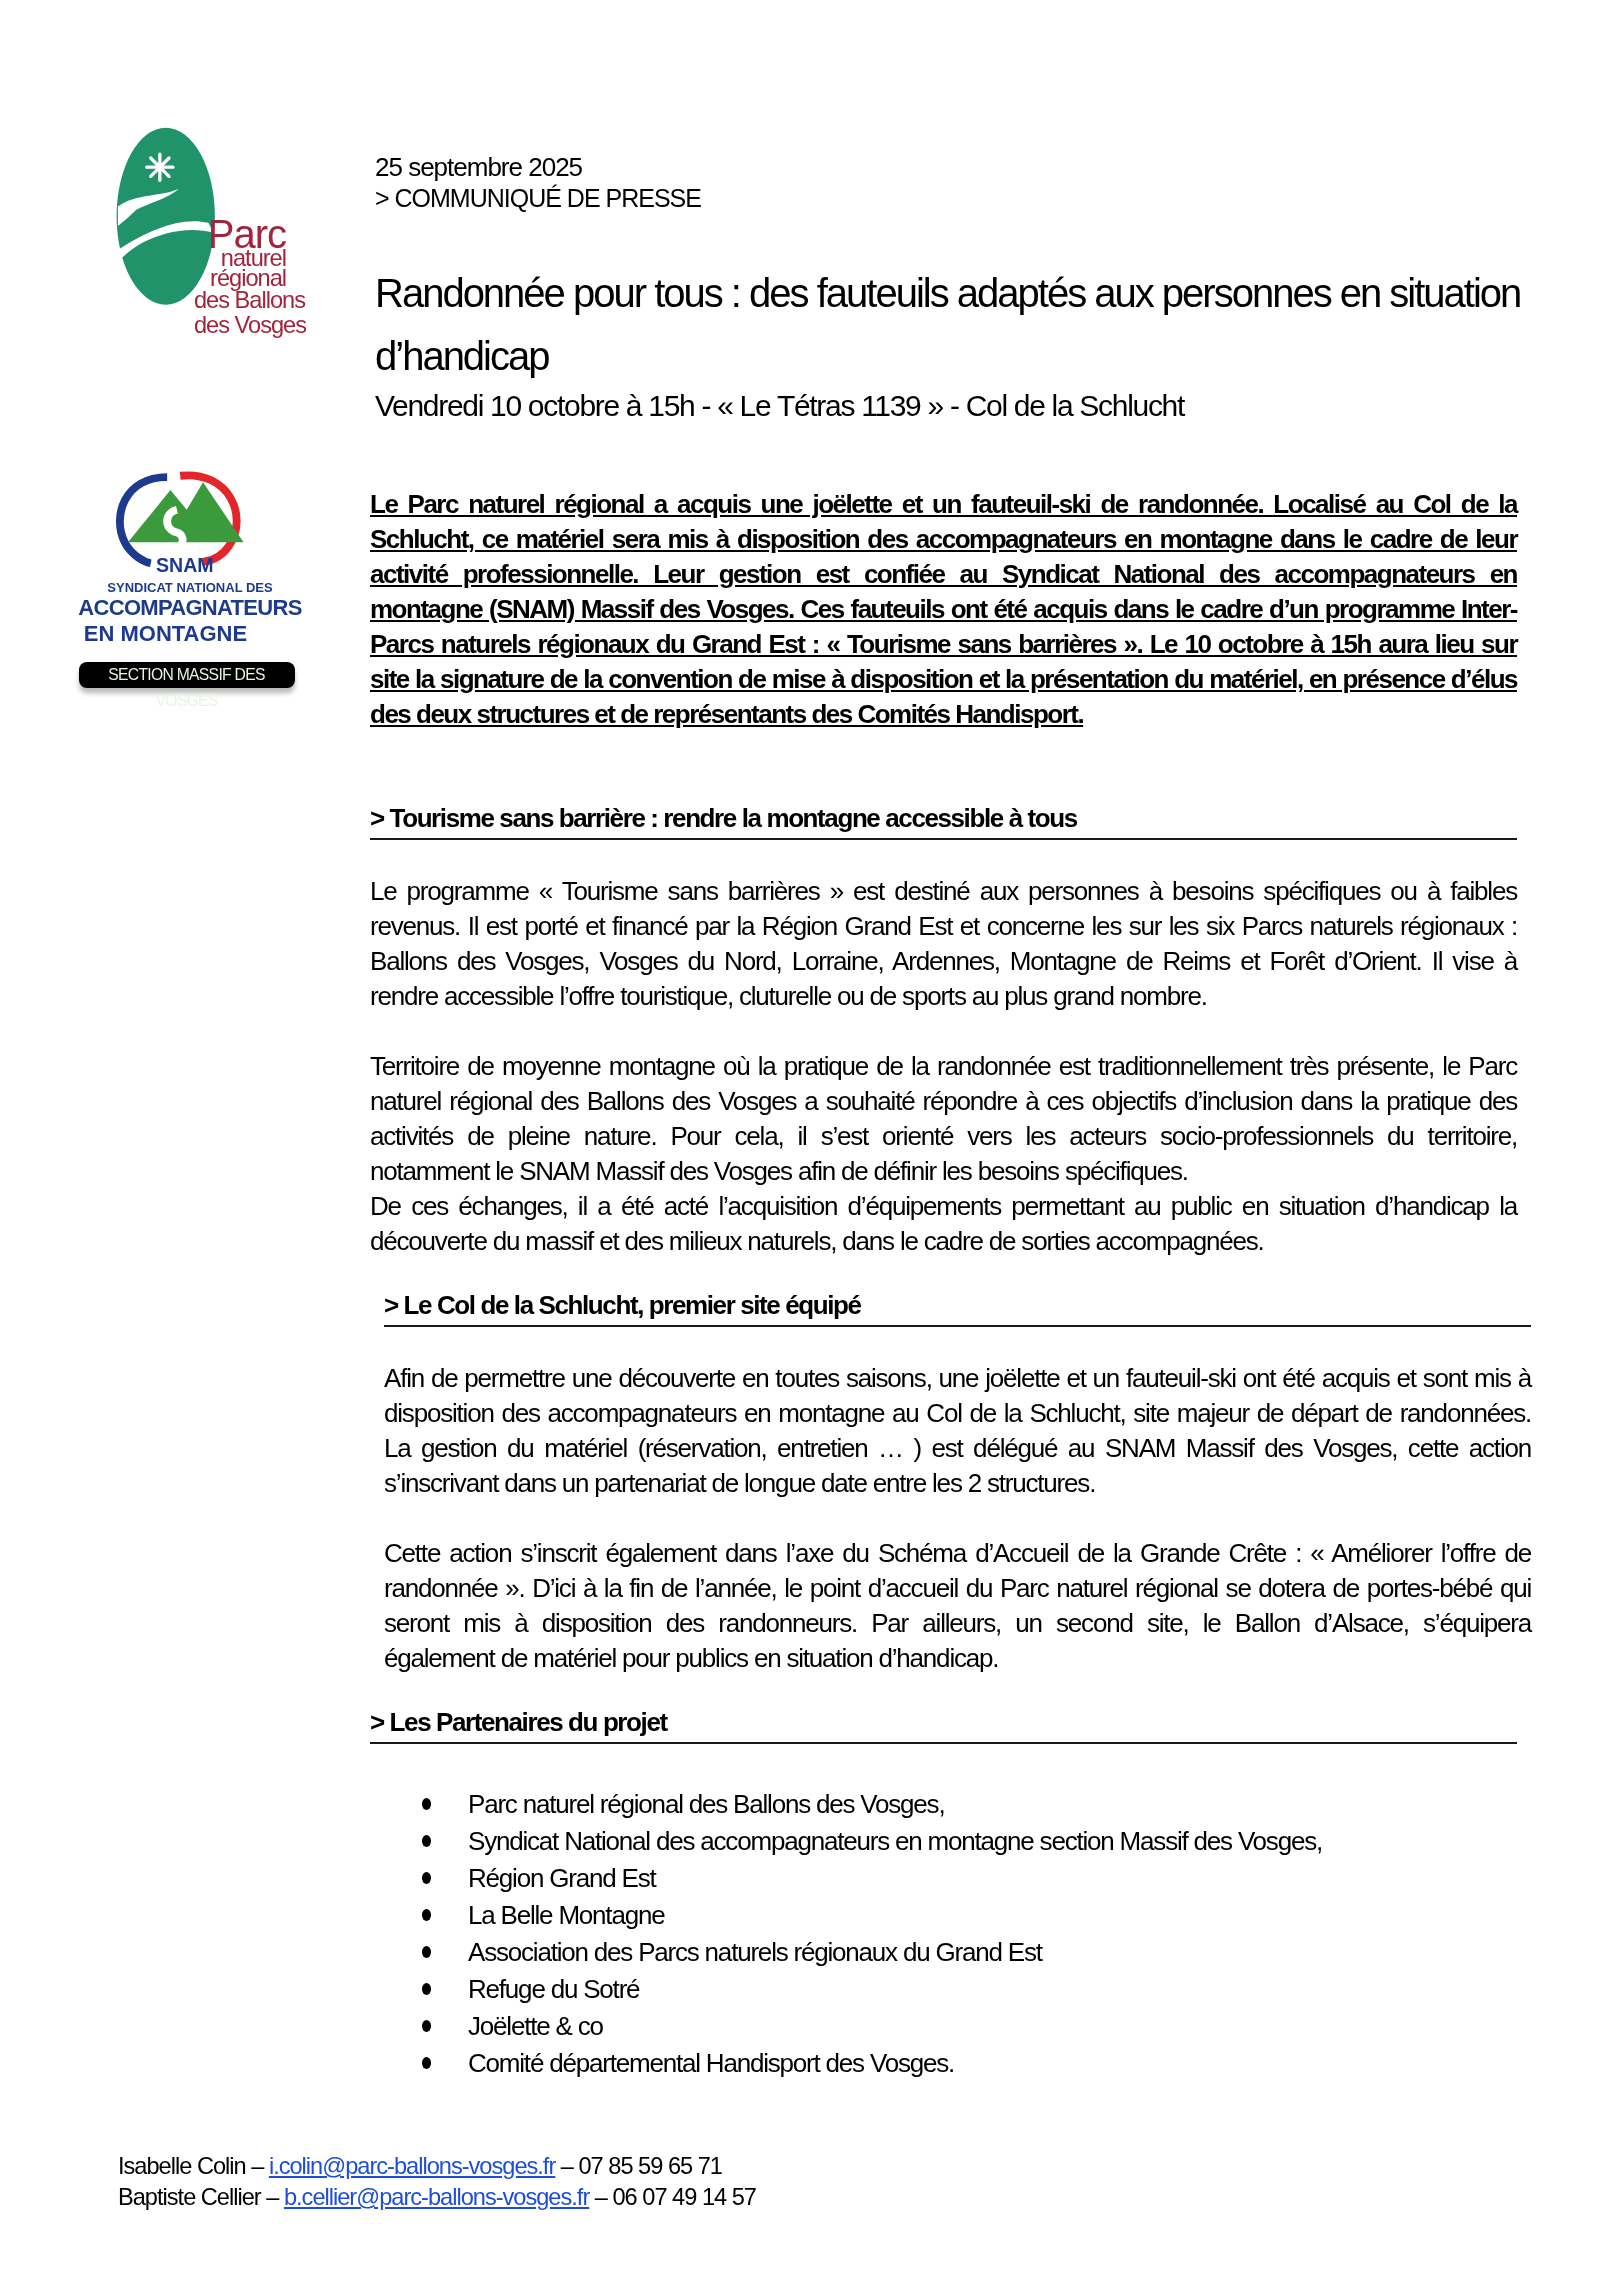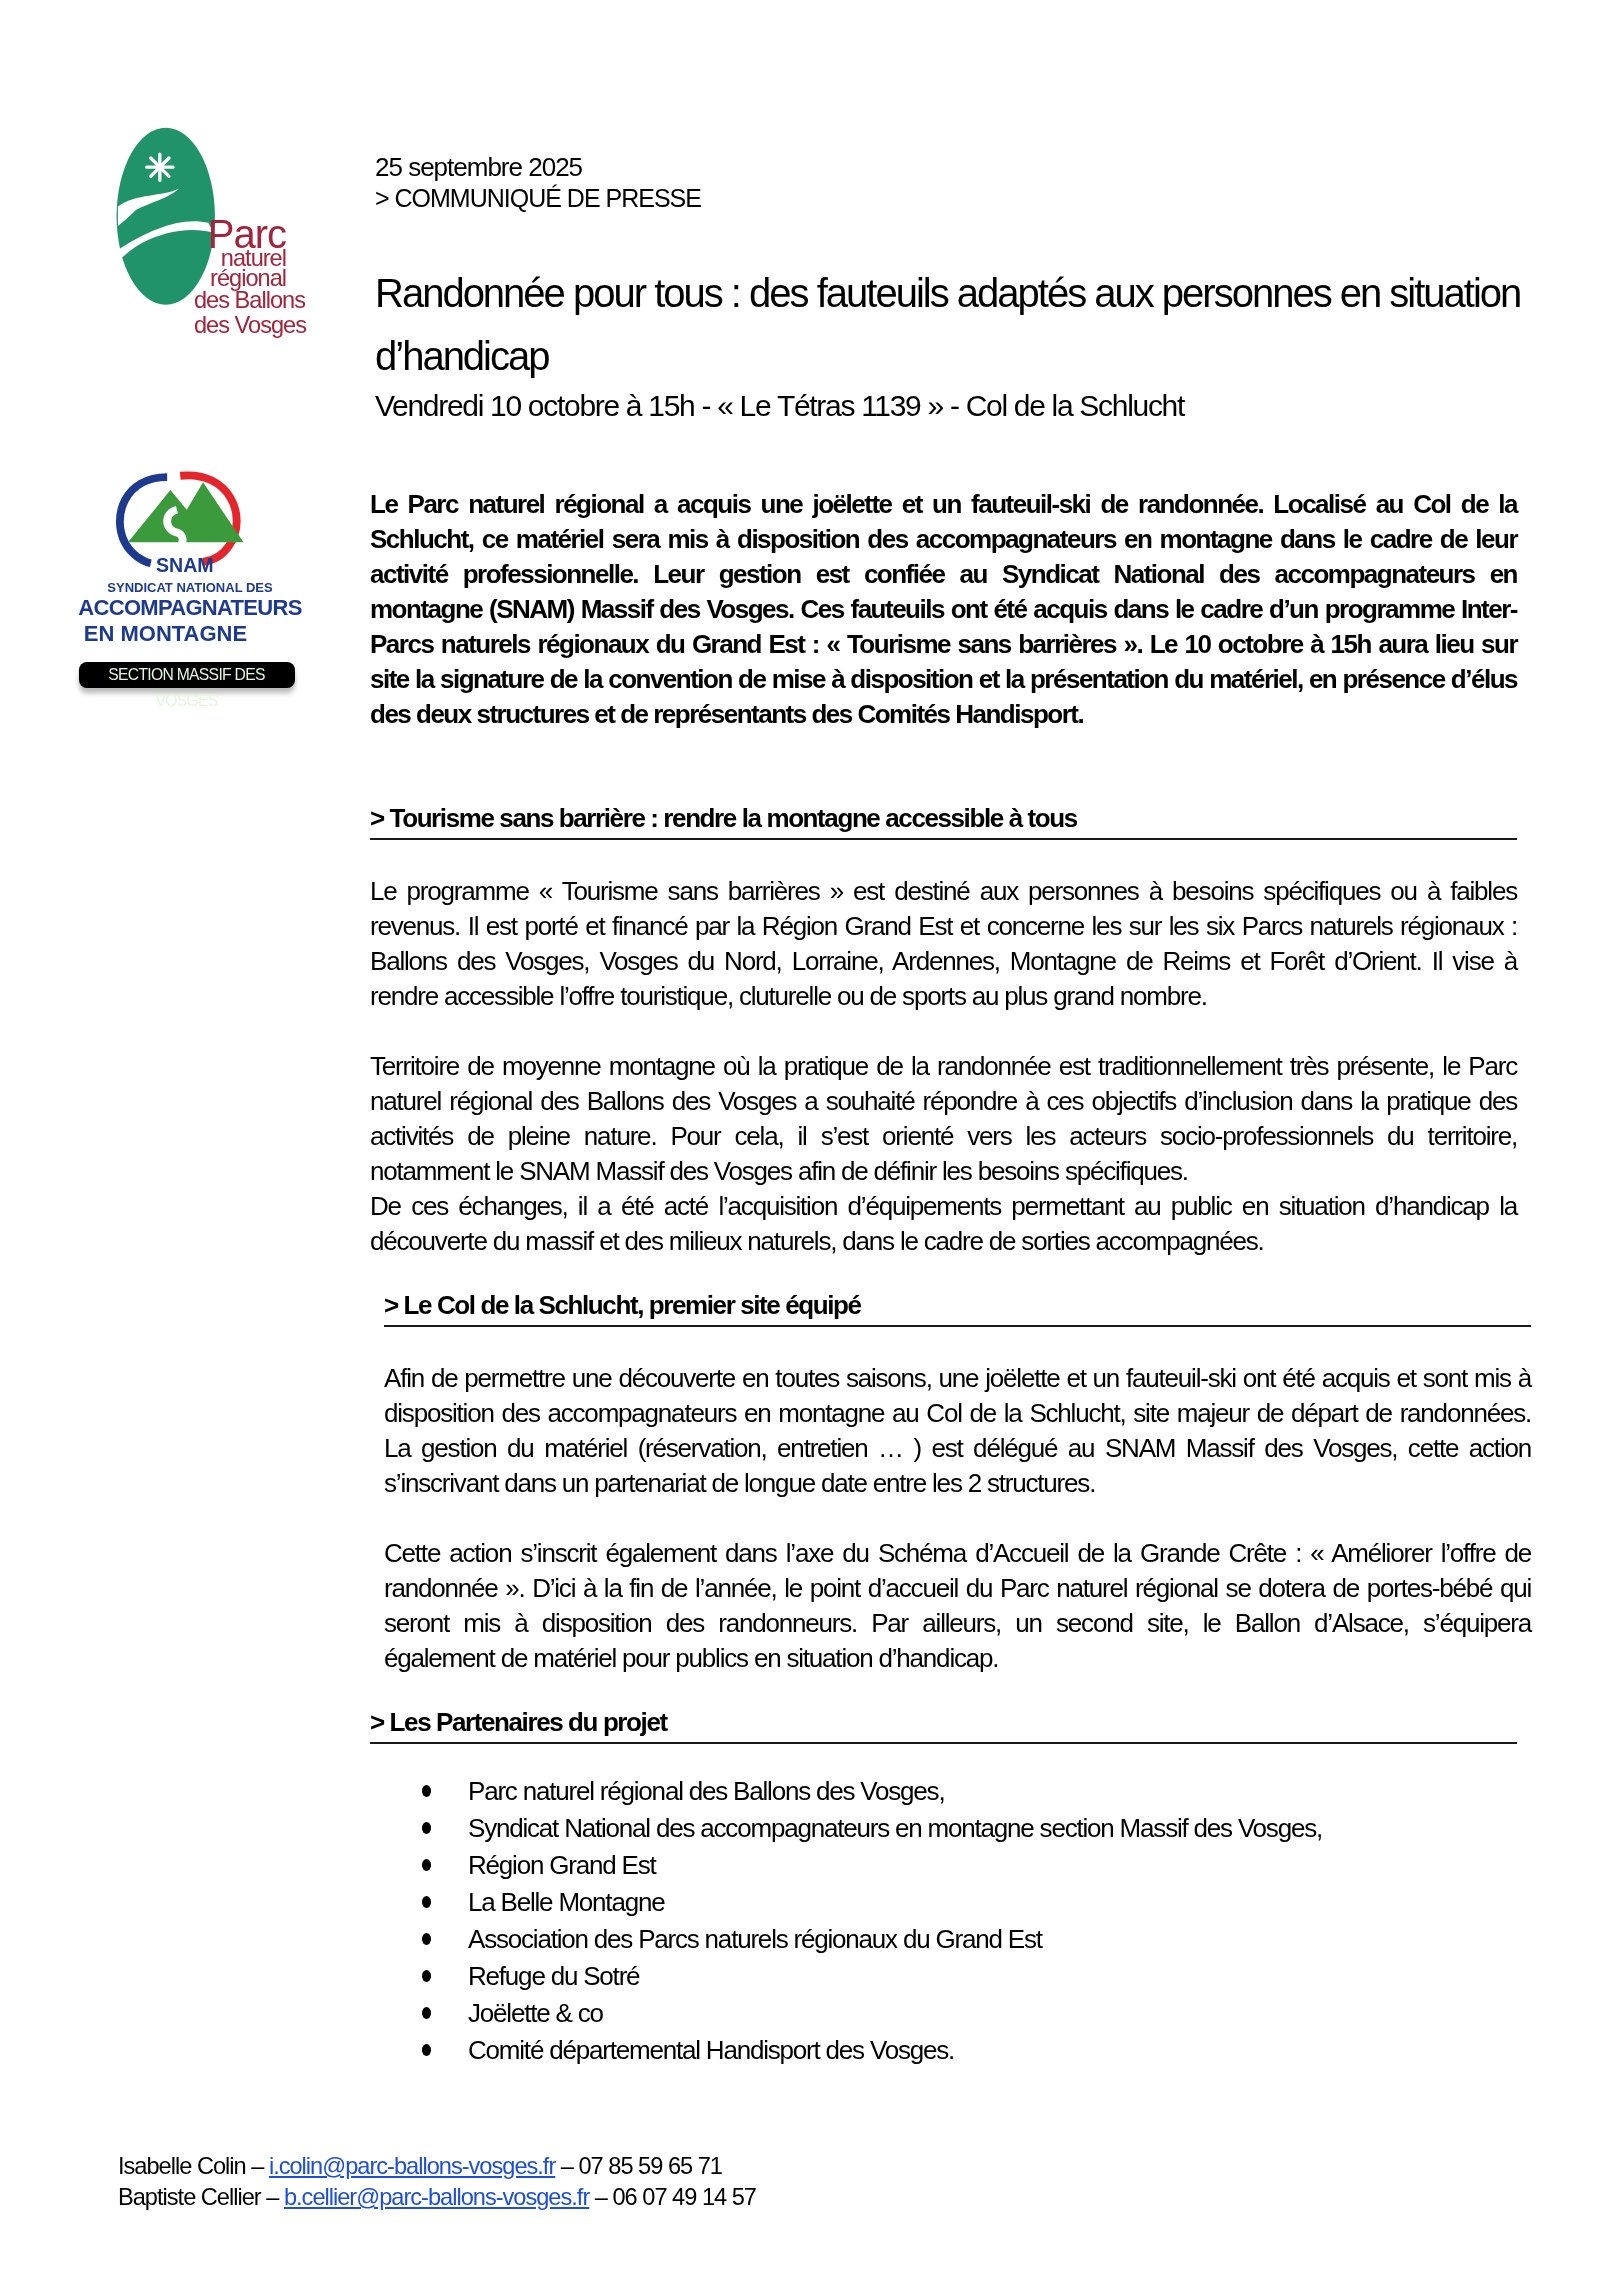--- a/index.html
+++ b/index.html
@@ -68,40 +68,40 @@
     <div style="font-size:22px;text-align:left;padding-left:11.8px;">EN MONTAGNE</div>
   </div>
   <div class="abs" style="left:6.5px;top:198px;width:216px;height:26px;background:#000000;color:#e6f5e0;border-radius:7.9px;font-size:15.7px;line-height:26px;text-align:center;box-shadow:0 5.2px 5.2px #bbb;letter-spacing:-0.7px;">SECTION MASSIF DES VOSGES</div>
 </div>
 
 <div class="abs date">25 septembre 2025</div>
 <div class="abs kicker">&gt; COMMUNIQUÉ DE PRESSE</div>
 <h1 class="abs title" style="margin:0;">Randonnée pour tous : des fauteuils adaptés aux personnes en situation d’handicap</h1>
 <div class="abs subtitle">Vendredi 10 octobre à 15h - « Le Tétras 1139 » - Col de la Schlucht</div>
 
-<div class="abs body" style="top:487px;">
+<div class="abs body" style="top:487px;text-decoration:underline;">
   <p class="p lead">Le Parc naturel régional a acquis une joëlette et un fauteuil-ski de randonnée. Localisé au Col de la Schlucht, ce matériel sera mis à disposition des accompagnateurs en montagne dans le cadre de leur activité professionnelle. Leur gestion est confiée au Syndicat National des accompagnateurs en montagne (SNAM) Massif des Vosges. Ces fauteuils ont été acquis dans le cadre d’un programme Inter-Parcs naturels régionaux du Grand Est : « Tourisme sans barrières ». Le 10 octobre à 15h aura lieu sur site la signature de la convention de mise à disposition et la présentation du matériel, en présence d’élus des deux structures et de représentants des Comités Handisport.</p>
 </div>
 
 <div class="abs body" style="top:803px;">
   <h2 class="h2">&gt; Tourisme sans barrière : rendre la montagne accessible à tous</h2>
   <p class="p" style="margin-top:34px;">Le programme « Tourisme sans barrières » est destiné aux personnes à besoins spécifiques ou à faibles revenus. Il est  porté et financé par la Région Grand Est et concerne les sur les six Parcs naturels régionaux : Ballons des Vosges, Vosges du Nord, Lorraine, Ardennes, Montagne de Reims et Forêt d’Orient. Il vise à rendre accessible l’offre touristique, cluturelle ou de sports au plus grand nombre.</p>
   <p class="p" style="margin-top:35px;">Territoire de moyenne montagne où la pratique de la randonnée est traditionnellement très présente, le Parc naturel régional des Ballons des Vosges a souhaité répondre à ces objectifs d’inclusion dans la pratique des activités de pleine nature. Pour cela, il s’est orienté vers les acteurs socio-professionnels du territoire, notamment le SNAM Massif des Vosges afin de définir les besoins spécifiques.</p>
   <p class="p">De ces échanges, il a été acté l’acquisition d’équipements permettant au public en situation d’handicap la découverte du massif et des milieux naturels, dans le cadre de sorties accompagnées.</p>
 </div>
 
 <div class="abs body" style="top:1290px;margin-left:14px;">
   <h2 class="h2">&gt; Le Col de la Schlucht, premier site équipé</h2>
   <p class="p" style="margin-top:34px;">Afin de permettre une découverte en toutes saisons, une joëlette et un fauteuil-ski ont été acquis et sont mis à disposition des accompagnateurs en montagne au Col de la Schlucht, site majeur de départ de randonnées. La gestion du matériel (réservation, entretien … ) est délégué au SNAM Massif des Vosges, cette action s’inscrivant dans un partenariat de longue date entre les 2 structures.</p>
   <p class="p" style="margin-top:35px;">Cette action s’inscrit également dans l’axe du Schéma d’Accueil de la Grande Crête : « Améliorer l’offre de randonnée ». D’ici à la fin de l’année, le point d’accueil du Parc naturel régional se dotera de portes-bébé qui seront mis à disposition des randonneurs. Par ailleurs, un second site, le Ballon d’Alsace, s’équipera également de matériel pour publics en situation d’handicap.</p>
 </div>
 
 <div class="abs body" style="top:1707px;">
   <h2 class="h2">&gt; Les Partenaires du projet</h2>
-  <ul class="partners" style="margin-top:29px;">
+  <ul class="partners" style="margin-top:42px;">
     <li><span class="bullet"></span><span>Parc naturel régional des Ballons des Vosges,</span></li>
     <li><span class="bullet"></span><span>Syndicat National des accompagnateurs en montagne section Massif des Vosges,</span></li>
     <li><span class="bullet"></span><span>Région Grand Est</span></li>
     <li><span class="bullet"></span><span>La Belle Montagne</span></li>
     <li><span class="bullet"></span><span>Association des Parcs naturels régionaux du Grand Est</span></li>
     <li><span class="bullet"></span><span>Refuge du Sotré</span></li>
     <li><span class="bullet"></span><span>Joëlette &amp; co</span></li>
     <li><span class="bullet"></span><span>Comité départemental Handisport des Vosges.</span></li>
   </ul>
 </div>

